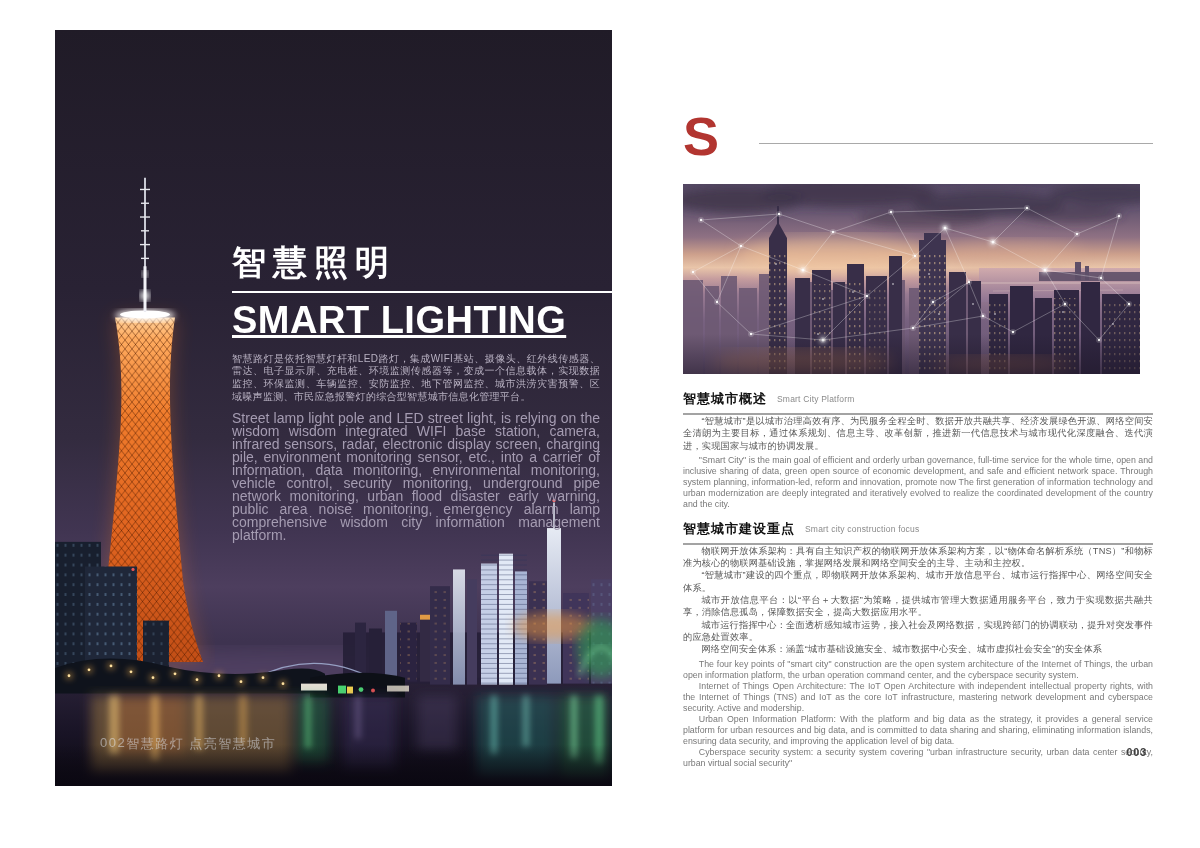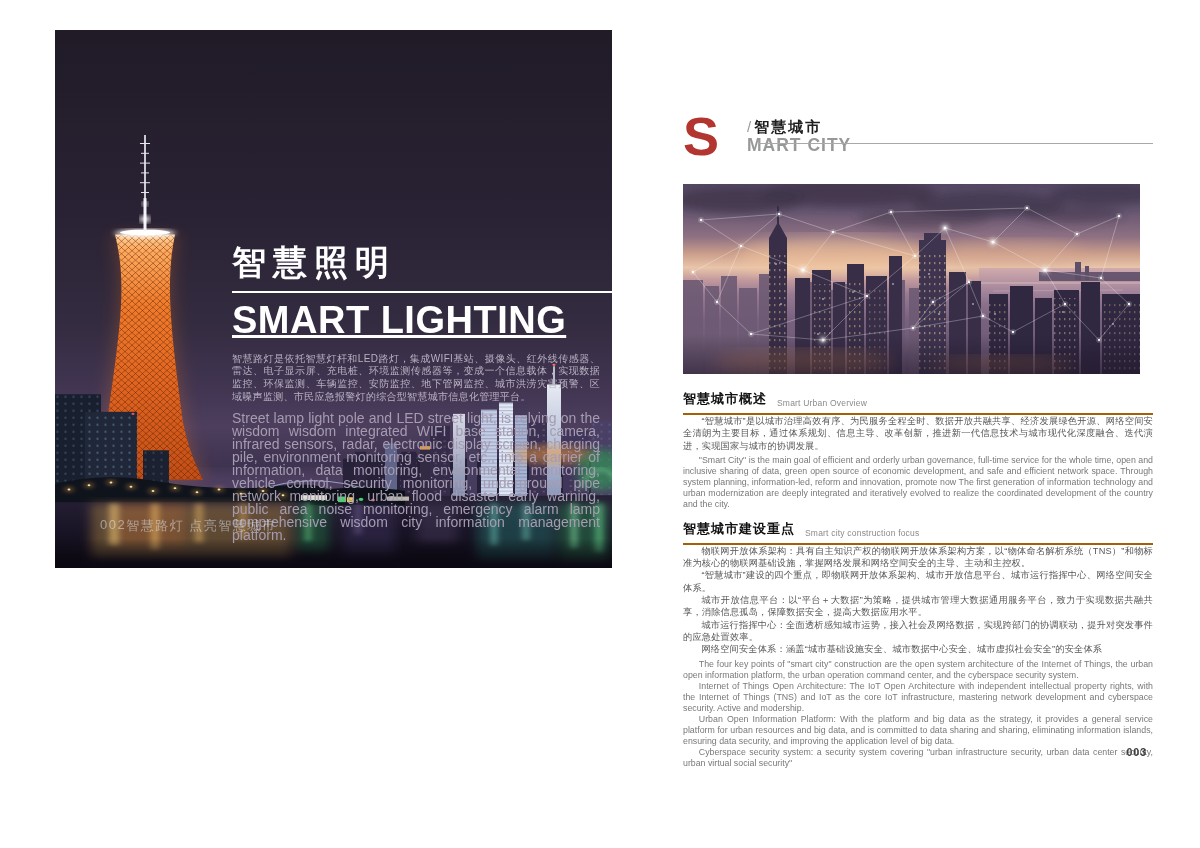--- a/index.html
+++ b/index.html
@@ -1,20 +1,20 @@
 <!DOCTYPE html>
 <html><head>
 <meta charset="utf-8">
 <style>
   * { margin:0; padding:0; box-sizing:border-box; }
   html,body { background:#ffffff; font-family:"Liberation Sans", sans-serif; }
   .canvas { position:relative; width:1200px; height:848px; background:#ffffff; overflow:hidden; }
 
   
-  .page-left { position:absolute; left:55px; top:30px; width:557px; height:538px; overflow:hidden; background:#0c4a6e; }
+  .page-left { position:absolute; left:55px; top:30px; width:557px; height:756px; overflow:hidden; background:#0c4a6e; }
   .left-photo { position:absolute; inset:0; width:100%; height:100%; }
   .left-content { position:absolute; left:177px; top:212px; width:368px; z-index:3; }
   .lp-title-cn { color:#ffffff; font-size:34px; font-weight:700; letter-spacing:7px; line-height:1.2; }
   .lp-rule { height:2px; background:#ffffff; margin:8px 0 8px 0; width:380px; }
   .lp-title-en { color:#ffffff; font-size:38px; font-weight:800; letter-spacing:0.5px; line-height:1.05;text-decoration:underline; }
   .lp-body-cn { margin-top:12px; color:#b9b2c3; font-size:10px; line-height:12.8px; text-align:justify; letter-spacing:0.3px; }
   .lp-body-en { margin-top:8px; color:#a59cb2; font-size:14px; line-height:13px; text-align:justify; }
   .lp-footer { position:absolute; left:45px; bottom:33px; z-index:4; color:#e2e8f2; opacity:0.5; font-size:13px; letter-spacing:1.5px; display:flex; }
 
   
@@ -22,21 +22,21 @@
   .rp-header { margin-top:86px; position:relative; height:44px; }
   .rp-initial { float:left; color:#b23530; font-size:54px; line-height:40px; font-weight:700; letter-spacing:-1px; }
   .rp-titles { margin-left:64px; padding-top:2px; }
   .rp-row1 { font-size:15px; font-weight:700; color:#1f1f1f; letter-spacing:2px; line-height:17px; }
   .rp-slash { color:#9a9a9a; font-weight:400; margin-right:1px; }
   .rp-row2 { font-size:17.5px; font-weight:700; color:#96989a; letter-spacing:1px; line-height:20px; }
   .rp-header-line { position:absolute; left:76px; right:0; top:27px; height:1px; background:#a9a9a9; }
   .rp-photo { display:block; margin-top:24px; width:457px; height:190px; }
   .rp-section { margin-top:16px; }
   .rp-section + .rp-section { margin-top:10px; }
-  .rp-sec-head { display:flex; align-items:flex-end; border-bottom:2px solid #a16207; padding-bottom:5px; }
+  .rp-sec-head { display:flex; align-items:center; border-bottom:2px solid #a3a3a3; padding-bottom:5px; }
   .rp-sec-cn { font-size:13px; font-weight:700; color:#111111; letter-spacing:1px; }
   .rp-sec-en { font-size:8.5px; color:#8a8a8a; margin-left:10px; letter-spacing:0.2px; }
   .rp-cn-block { }
   .rp-cn-block p { font-size:9.2px; line-height:12.3px; color:#565656; text-align:justify; text-indent:2em; letter-spacing:0.2px; }
   .rp-en-block { margin-top:3px; }
   .rp-en-block p { font-size:8.8px; line-height:11px; color:#787878; text-align:justify; text-indent:1.8em; }
   .rp-page-num { position:absolute; top:716px; right:6px; font-size:10.5px; font-weight:600; color:#3f3f3f; letter-spacing:1px; }
 </style>
 </head>
 <body>
@@ -248,26 +248,20 @@
     <div class="lp-footer">
       <span>002</span>
       <span>智慧路灯 点亮智慧城市</span>
     </div>
   </div>
 
   <div class="page-right">
 
     <div class="rp-header">
       <span class="rp-initial">S</span>
-      <div class="rp-titles">
-        <div class="rp-row1">
-          <span class="rp-slash">/</span><span>智慧城市</span>
-        </div>
-        <div class="rp-row2">MART CITY</div>
-      </div>
       <div class="rp-header-line"></div>
     </div>
 
     <svg class="rp-photo" viewBox="0 0 457 190" preserveAspectRatio="none" aria-hidden="true">
       <defs>
         <linearGradient id="Rsky" x1="0" y1="0" x2="0" y2="1">
           <stop offset="0" stop-color="#544864"></stop>
             <stop offset="0.14" stop-color="#665671"></stop>
           <stop offset="0.28" stop-color="#8f7183"></stop>
             <stop offset="0.37" stop-color="#cda08c"></stop>
@@ -447,21 +441,21 @@
           <circle cx="362" cy="86" r="4"></circle>
         <circle cx="140" cy="156" r="4"></circle>
           <circle cx="310" cy="58" r="4"></circle>
       </g>
       <rect x="0" y="150" width="457" height="40" fill="url(#RfadeD)"></rect>
     </svg>
 
     <div class="rp-section">
       <div class="rp-sec-head">
         <span class="rp-sec-cn">智慧城市概述</span>
-        <span class="rp-sec-en">Smart Urban Overview</span>
+        <span class="rp-sec-en">Smart City Platform</span>
       </div>
       <div class="rp-cn-block">
         <p>“智慧城市”是以城市治理高效有序、为民服务全程全时、数据开放共融共享、经济发展绿色开源、网络空间安全清朗为主要目标，通过体系规划、信息主导、改革创新，推进新一代信息技术与城市现代化深度融合、迭代演进，实现国家与城市的协调发展。</p>
       </div>
       <div class="rp-en-block">
         <p>"Smart City" is the main goal of efficient and orderly urban governance, full-time service for the whole time, open and inclusive sharing of data, green open source of economic development, and safe and efficient network space. Through system planning, information-led, reform and innovation, promote now The first generation of information technology and urban modernization are deeply integrated and iteratively evolved to realize the coordinated development of the country and the city.</p>
       </div>
     </div>
 
     <div class="rp-section">

